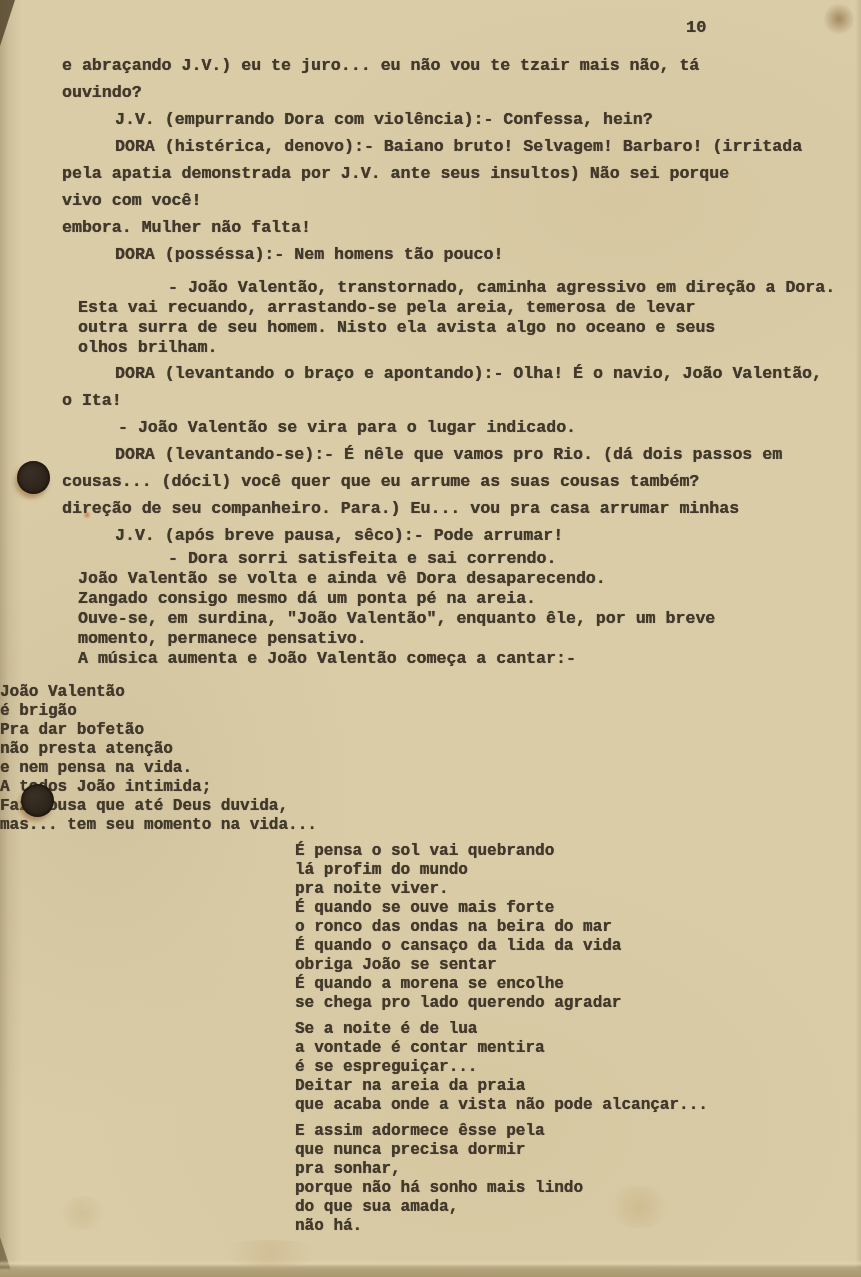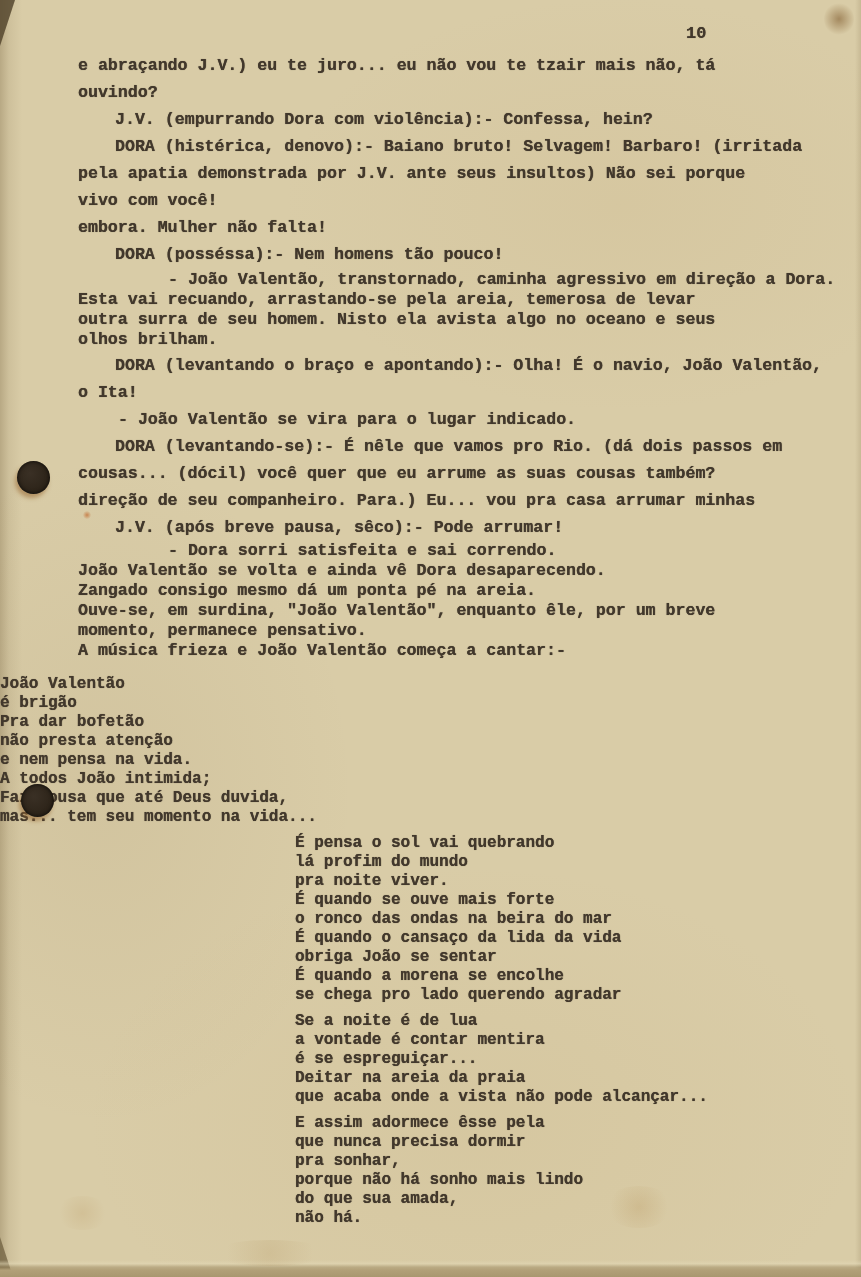--- a/index.html
+++ b/index.html
@@ -21,28 +21,28 @@
   .line{
     white-space:pre;
     font-family:"Liberation Mono","DejaVu Sans Mono",monospace;
     font-weight:bold;
     font-size:16.6px;
     line-height:27px;
     color:#42382c;
     text-shadow:0 0 .7px rgba(60,50,38,.85), .4px .4px 0 rgba(60,50,38,.25);
   }
   .i-s{padding-left:115px;}
-  .i-c{padding-left:78px;}
+  .i-c{padding-left:62px;}
   .i-l{padding-left:118px;}
   .i-d1{padding-left:168px;line-height:20px;}
   .i-d2{padding-left:78px;line-height:20px;}
   .i-y1{line-height:19px;font-size:16px;}
   .i-y2{padding-left:295px;line-height:19px;font-size:16px;}
   .page-number{
-    position:absolute;left:686px;top:24px;
+    position:absolute;left:686px;top:18px;
     font-family:"Liberation Mono","DejaVu Sans Mono",monospace;
     font-weight:bold;font-size:17px;color:#42382c;
     text-shadow:0 0 .7px rgba(60,50,38,.85);
   }
   .hole{position:absolute;width:33px;height:33px;border-radius:50%;
     background:radial-gradient(circle at 40% 38%, #3a3025 0%, #2c2318 70%);
     box-shadow:-2px 4px 4px rgba(150,100,45,.55), inset 0 0 4px rgba(0,0,0,.8);}
   .hole-1{left:17px;top:461px;}
   .hole-2{left:21px;top:784px;}
   .corner-tl{position:absolute;left:0;top:0;width:15px;height:46px;
@@ -72,37 +72,37 @@
   <div class="page-number">10</div>
   <div class="text-body" id="text-body">
       <div class="line i-c">e abraçando J.V.) eu te juro... eu não vou te tzair mais não, tá</div>
       <div class="line i-c">ouvindo?</div>
       <div class="line i-s">J.V. (empurrando Dora com violência):- Confessa, hein?</div>
       <div class="line i-s">DORA (histérica, denovo):- Baiano bruto! Selvagem! Barbaro! (irritada</div>
       <div class="line i-c">pela apatia demonstrada por J.V. ante seus insultos) Não sei porque</div>
       <div class="line i-c">vivo com você!</div>
       <div class="line i-c">embora. Mulher não falta!</div>
       <div class="line i-s">DORA (posséssa):- Nem homens tão pouco!</div>
-      <div class="line i-d1" style="margin-top: 2px;">- João Valentão, transtornado, caminha agressivo em direção a Dora.</div>
+      <div class="line i-d1" style="margin-top: 10px;">- João Valentão, transtornado, caminha agressivo em direção a Dora.</div>
       <div class="line i-d2">Esta vai recuando, arrastando-se pela areia, temerosa de levar</div>
       <div class="line i-d2">outra surra de seu homem. Nisto ela avista algo no oceano e seus</div>
       <div class="line i-d2">olhos brilham.</div>
       <div class="line i-s" style="margin-top: 2px;">DORA (levantando o braço e apontando):- Olha! É o navio, João Valentão,</div>
       <div class="line i-c">o Ita!</div>
       <div class="line i-l">- João Valentão se vira para o lugar indicado.</div>
       <div class="line i-s">DORA (levantando-se):- É nêle que vamos pro Rio. (dá dois passos em</div>
       <div class="line i-c">cousas... (dócil) você quer que eu arrume as suas cousas também?</div>
       <div class="line i-c">direção de seu companheiro. Para.) Eu... vou pra casa arrumar minhas</div>
       <div class="line i-s">J.V. (após breve pausa, sêco):- Pode arrumar!</div>
       <div class="line i-d1">- Dora sorri satisfeita e sai correndo.</div>
       <div class="line i-d2">João Valentão se volta e ainda vê Dora desaparecendo.</div>
       <div class="line i-d2">Zangado consigo mesmo dá um ponta pé na areia.</div>
       <div class="line i-d2">Ouve-se, em surdina, "João Valentão", enquanto êle, por um breve</div>
       <div class="line i-d2">momento, permanece pensativo.</div>
-      <div class="line i-d2">A música frieza e João Valentão começa a cantar:-</div>
+      <div class="line i-d2">A música aumenta e João Valentão começa a cantar:-</div>
       <div class="line i-y1" style="margin-top: 14px;">João Valentão</div>
       <div class="line i-y1">é brigão</div>
       <div class="line i-y1">Pra dar bofetão</div>
       <div class="line i-y1">não presta atenção</div>
       <div class="line i-y1">e nem pensa na vida.</div>
       <div class="line i-y1">A todos João intimida;</div>
       <div class="line i-y1">Faz cousa que até Deus duvida,</div>
       <div class="line i-y1">mas... tem seu momento na vida...</div>
       <div class="line i-y2" style="margin-top: 7px;">É pensa o sol vai quebrando</div>
       <div class="line i-y2">lá profim do mundo</div>

